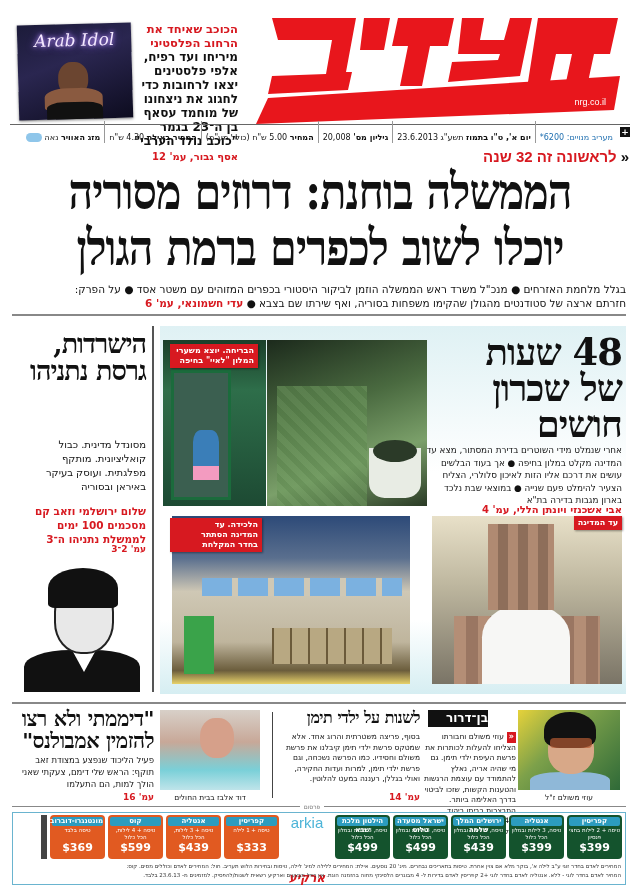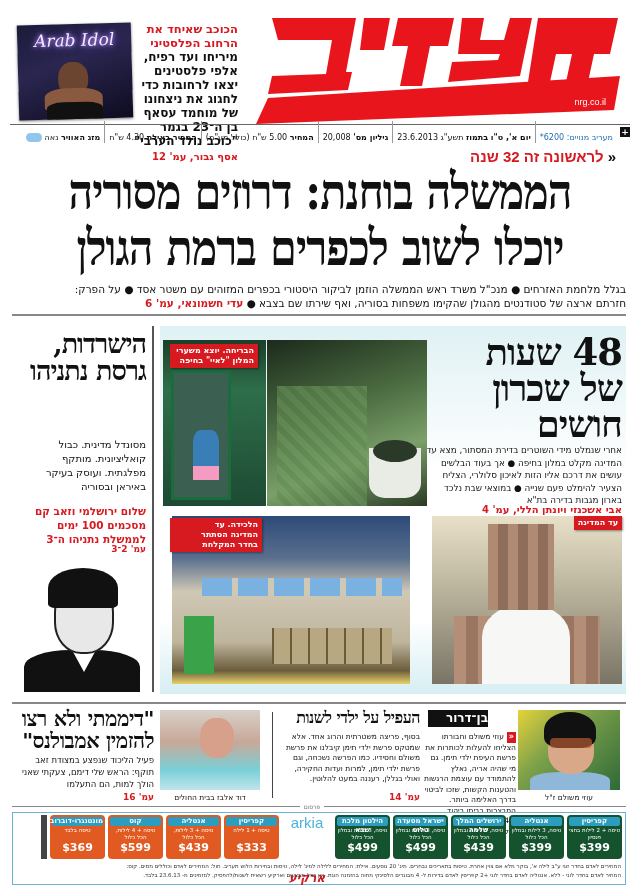--- a/index.html
+++ b/index.html
@@ -27,21 +27,21 @@
   .info-bar { left: 10px; right: 10px; top: 124px; height: 14px; border-top: 1px solid #666; display: flex; align-items: center; font-size: 8px; white-space: nowrap; }
   .info-bar .cell { padding: 11px 4px; border-left: 1px solid #999; height: 12px; line-height: 12px; }
   .info-bar .cell:last-child { border-left: none; }
   .info-bar .plus { width: 10px; height: 10px; background: #111; color: #fff; font-size: 9px; line-height: 10px; text-align: center; font-weight: bold; margin-left: 3px; }
   .info-bar .blue { color: #1f6fb0; }
   .info-bar b { font-weight: bold; }
   .cloud-icon { display: inline-block; width: 16px; height: 9px; background: #8fc6ea; border-radius: 6px; position: relative; vertical-align: middle; margin-right: 3px; }
   .cloud-icon::before { content: ""; position: absolute; left: 2px; top: -3px; width: 7px; height: 7px; background: #f4c531; border-radius: 50%; z-index: -1; }
 
   
-  .kicker { right: 24px; top: 148px; font-size: 15px; font-weight: bold; color: #d71920; font-family: "Liberation Sans", sans-serif; }
+  .kicker { right: 11px; top: 148px; font-size: 15px; font-weight: bold; color: #d71920; font-family: "Liberation Sans", sans-serif; }
   .kicker .arrows { color: #111; margin-left: 4px; }
   .headline { left: 10px; right: 10px; top: 164px; font-family: "DejaVu Serif", serif; font-weight: bold; font-size: 43px; line-height: 49px; text-align: center; letter-spacing: -1px; color: #111; transform: scaleY(1.15); transform-origin: top; }
   .lead-sub { left: 12px; right: 14px; top: 282px; font-size: 10.5px; line-height: 14px; text-align: right; color: #111; }
   .lead-sub .credit { color: #d71920; font-weight: bold; }
   .rule-1 { left: 12px; right: 14px; top: 314px; height: 2px; background: #888; }
 
   
   .mid-panel { left: 160px; right: 14px; top: 326px; height: 368px; background: linear-gradient(180deg,#dff1f4 0%,#fff 40%,#fff 80%,#d6eef2 100%); }
   .col-divider { left: 152px; top: 326px; width: 2px; height: 366px; background: #555; }
 
@@ -223,21 +223,21 @@
 
 <div class="abs bottom-left-title">"דיממתי ולא רצו להזמין אמבולנס"</div>
 <div class="abs bottom-left-body">פעיל הליכוד שנפצע במצודת זאב תוקף: הראש שלי דימם, צעקתי שאני הולך למות, הם התעלמו</div>
 <div class="abs bottom-left-page">עמ' 16</div>
 <div class="abs photo-hospital">
   <div class="head"></div>
 </div>
 <div class="abs hospital-caption">דוד אלבז בבית החולים</div>
 <div class="abs vr" style="left:272px"></div>
 
-<div class="abs yemen-title">העפיל על ילדי לשנות</div>
+<div class="abs yemen-title">לשנות על ילדי תימן</div>
 <div class="abs byline-box">בן־דרור ימיני</div>
 <div class="abs yemen-body-1">בסוף, פריצה משטרתית והרוג אחד. אלא שמטקס פרשת ילדי תימן קיבלנו את פרשת משולם וחסידיו. כמו הפרשה נשכחה, וגם פרשת ילדי תימן, למרות ועדות החקירה, ואולי בגללן, רעננה במעט להלוטין.</div>
 <div class="abs yemen-page">עמ' 14</div>
 <div class="abs yemen-body-2"><span class="quote-mark">«</span><span>עוזי משולם וחבורתו הצליחו להעלות לכותרות את פרשת העיפת ילדי תימן. גם מי שהיה אריה, נאלץ להתמודד עם עוצמת הרגשות והטענות הקשות, שזכו לביטוי בדרך האלימה ביותר. התבצרות בביתו ביהוד ב־1994, דרישה אולטימטיבית, כלי</span></div>
 <div class="abs photo-uzi">
   <div class="shirt"></div>
   <div class="face"></div>
   <div class="hair"></div>
   <div class="glasses"></div>
 </div>

